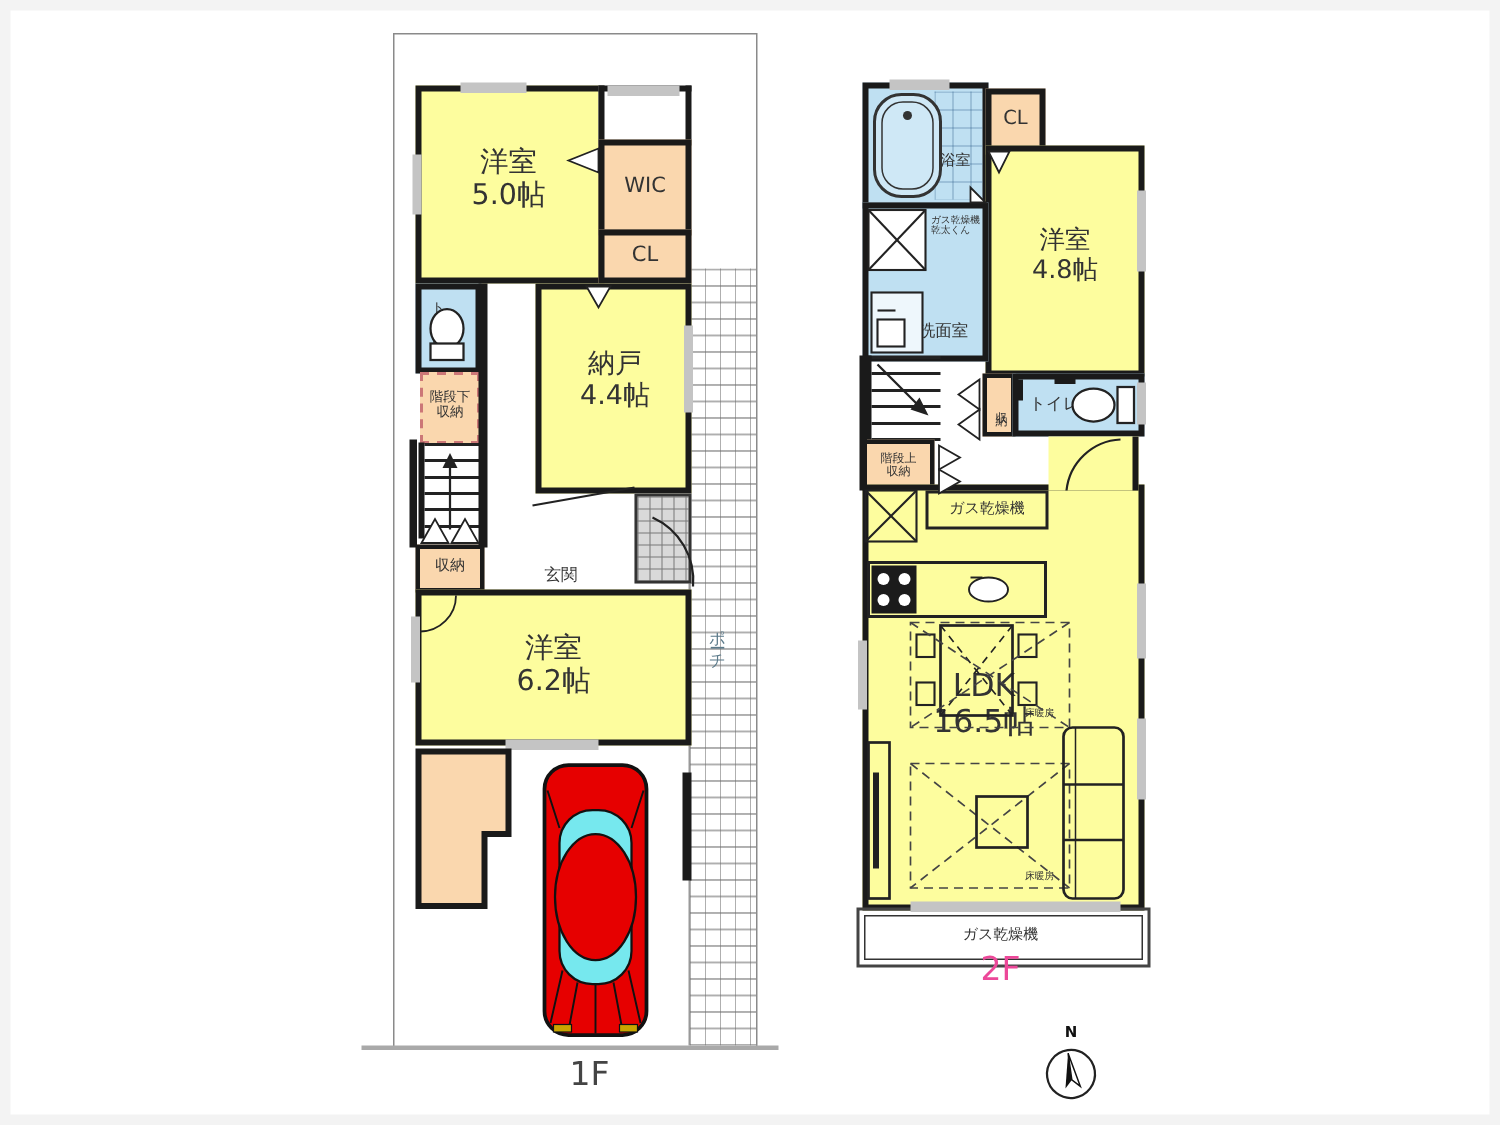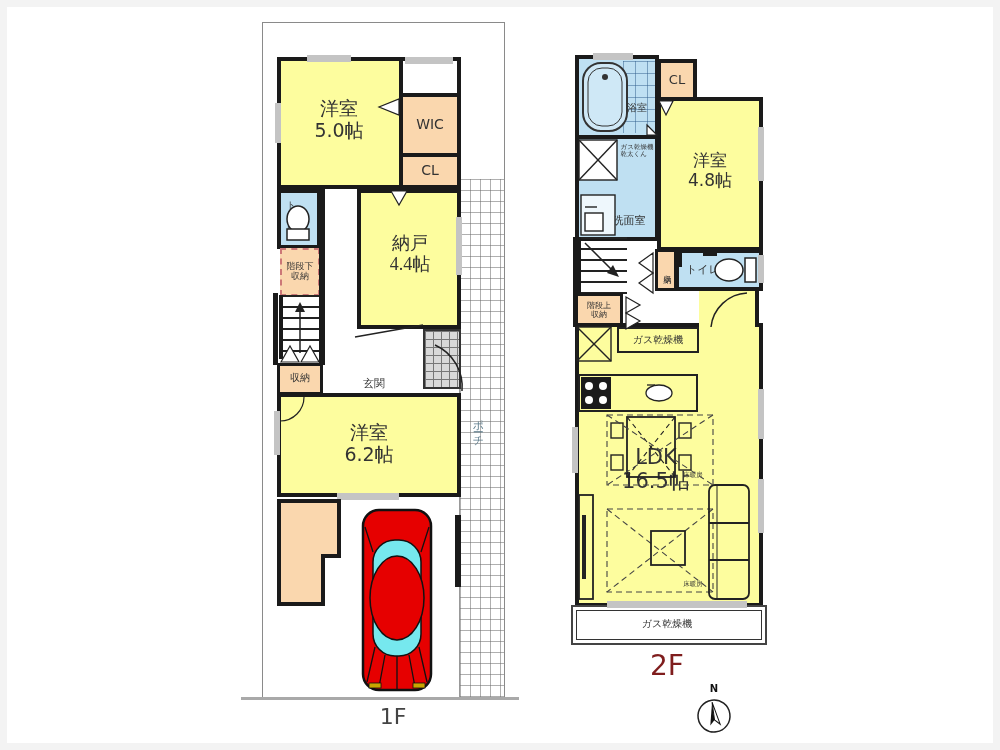--- a/index.html
+++ b/index.html
@@ -70,21 +70,21 @@
     <div class="roadline" style="left:234px;top:690px;width:278px;height:3px;"></div>
 
     <div class="lbl" style="left:332px;top:113px;font-size:19px;">洋室
 5.0帖</div>
     <div class="lbl" style="left:423px;top:117px;font-size:14px;">WIC</div>
     <div class="lbl" style="left:423px;top:163px;font-size:14px;">CL</div>
     <div class="lbl vert" style="left:284px;top:206px;font-size:9px;">トイレ</div>
     <div class="lbl" style="left:293px;top:264px;font-size:9px;">階段下
 収納</div>
     <div class="lbl" style="left:293px;top:371px;font-size:10px;">収納</div>
-    <div class="lbl" style="left:403px;top:247px;font-size:18px;font-family:Liberation Serif, serif;">納戸
+    <div class="lbl" style="left:403px;top:247px;font-size:18px;">納戸
 4.4帖</div>
     <div class="lbl" style="left:367px;top:377px;font-size:11px;">玄関</div>
     <div class="lbl" style="left:362px;top:437px;font-size:19px;">洋室
 6.2帖</div>
     <div class="lbl" style="left:297px;top:528px;font-size:14px;">WIC</div>
     <div class="lbl vert" style="left:470px;top:420px;font-size:11px;color:#5b7a8a;">ポーチ</div>
     <div class="lbl" style="left:386px;top:710px;font-size:22px;color:#444;">1F</div>
   </div>
 
   <div class="abs" style="left:0;top:0;width:1000px;height:750px;">
@@ -124,21 +124,21 @@
     <div class="lbl vert" style="left:660px;top:263px;font-size:8px;">収納</div>
     <div class="lbl" style="left:696px;top:263px;font-size:11px;">トイレ</div>
     <div class="lbl" style="left:592px;top:303px;font-size:8px;">階段上
 収納</div>
     <div class="lbl" style="left:651px;top:333px;font-size:10px;">ガス乾燥機</div>
     <div class="lbl" style="left:649px;top:462px;font-size:21px;">LDK
 16.5帖</div>
     <div class="lbl" style="left:686px;top:469px;font-size:6.5px;">床暖房</div>
     <div class="lbl" style="left:686px;top:578px;font-size:6.5px;">床暖房</div>
     <div class="lbl" style="left:660px;top:617px;font-size:10px;">ガス乾燥機</div>
-    <div class="lbl" style="left:660px;top:659px;font-size:28px;color:#7f1d1d;">2F</div>
+    <div class="lbl" style="left:660px;top:640px;font-size:22px;color:#ec4899;">2F</div>
     <div class="lbl" style="left:707px;top:682px;font-size:10px;font-weight:bold;color:#111;">N</div>
   </div>
 
   <svg class="overlay" width="1000" height="750" viewBox="0 0 1000 750">
 
     <g>
       <rect x="356" y="503" width="68" height="180" rx="16" fill="#e60000" stroke="#111" stroke-width="2.5"></rect>
       <rect x="366" y="533" width="48" height="116" rx="22" fill="#76e8ee" stroke="#111" stroke-width="1.5"></rect>
       <ellipse cx="390" cy="591" rx="27" ry="42" fill="#e60000" stroke="#111" stroke-width="1.5"></ellipse>
       <path d="M366 545 L358 520 M414 545 L422 520 M368 640 L360 675 M412 640 L420 675 M378 648 L372 680 M402 648 L408 680 M390 649 L390 682" stroke="#111" stroke-width="1.3" fill="none"></path>

